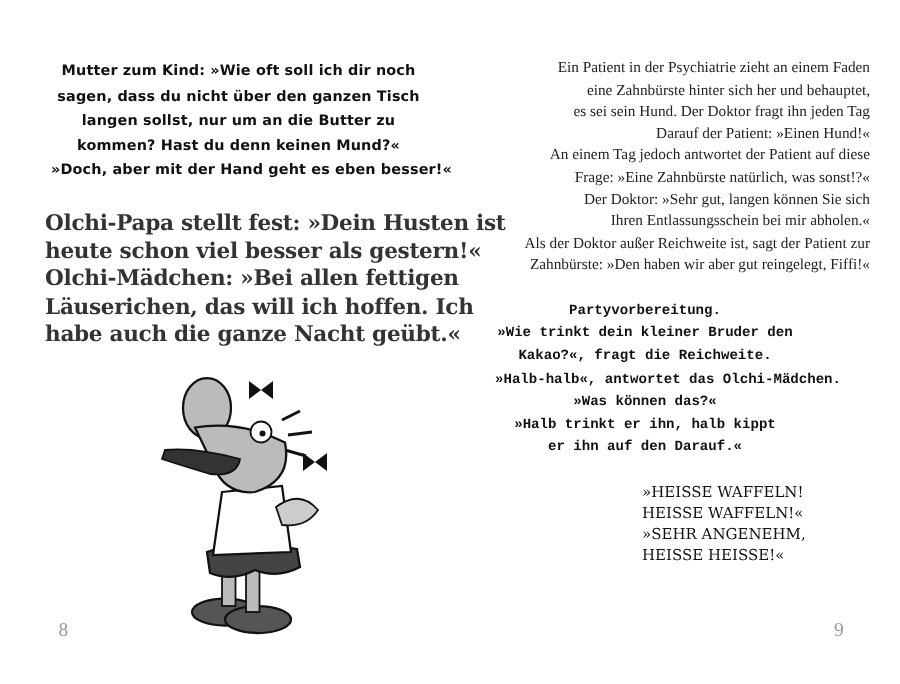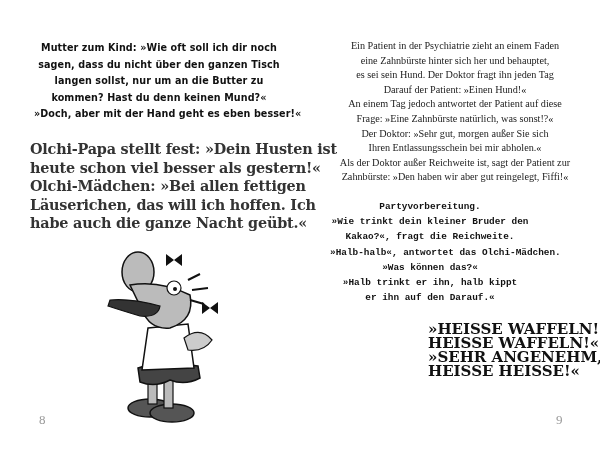--- a/index.html
+++ b/index.html
@@ -21,35 +21,35 @@
   .joke-slab {
     position: absolute; left: 30px; top: 140px; width: 260px;
     font-family: "DejaVu Serif", serif; font-size: 14.4px; line-height: 18.5px;
     text-align: center; color: #333; font-weight: bold; letter-spacing: -0.2px;
   }
   .joke-slab .line { display: block; white-space: nowrap; }
 
   .joke-serif {
     position: absolute; left: 30px; top: 39px; width: 250px;
     font-family: "Liberation Serif", serif; font-size: 10.2px; line-height: 14.6px;
-    text-align: center; color: #222;
+    text-align: right; color: #222;
   }
   .joke-serif .line { display: block; white-space: nowrap; }
 
   .joke-sans {
     position: absolute; left: 30px; top: 199px; width: 200px;
     font-family: Liberation Mono, monospace; font-size: 9.4px; line-height: 15.2px;
     text-align: center; color: #111; font-weight: bold;
   }
   .joke-sans .line { display: block; white-space: nowrap; }
 
   .joke-caps {
     position: absolute; left: 128px; top: 322px; width: 140px;
-    font-family: "DejaVu Serif", serif; font-size: 15px; line-height: 14px;
-    text-align: right; color: #111; font-weight: bold;
+    font-family: "DejaVu Serif", serif; font-size: 10px; line-height: 14px;
+    text-align: left; color: #111; font-weight: normal;
   }
   .joke-caps .line { display: block; white-space: nowrap; }
 
   .page-number {
     position: absolute; top: 412px; font-family: "Liberation Serif", serif;
     font-size: 13px; color: #999;
   }
   .page-left .page-number { left: 39px; }
   .page-right .page-number { left: 256px; }
 
@@ -106,21 +106,21 @@
 </div>
 
 <div class="page page-right">
   <div class="joke-serif">
     <span class="line">Ein Patient in der Psychiatrie zieht an einem Faden</span>
     <span class="line">eine Zahnbürste hinter sich her und behauptet,</span>
     <span class="line">es sei sein Hund. Der Doktor fragt ihn jeden Tag</span>
     <span class="line">Darauf der Patient: »Einen Hund!«</span>
     <span class="line">An einem Tag jedoch antwortet der Patient auf diese</span>
     <span class="line">Frage: »Eine Zahnbürste natürlich, was sonst!?«</span>
-    <span class="line">Der Doktor: »Sehr gut, morgen außer Sie sich</span>
+    <span class="line">Der Doktor: »Sehr gut, langen können Sie sich</span>
     <span class="line">Ihren Entlassungsschein bei mir abholen.«</span>
     <span class="line">Als der Doktor außer Reichweite ist, sagt der Patient zur</span>
     <span class="line">Zahnbürste: »Den haben wir aber gut reingelegt, Fiffi!«</span>
   </div>
 
   <div class="joke-sans">
     <span class="line">Partyvorbereitung.</span>
     <span class="line">»Wie trinkt dein kleiner Bruder den</span>
     <span class="line">Kakao?«, fragt die Reichweite.</span>
     <span class="line">»Halb-halb«, antwortet das Olchi-Mädchen.</span>

